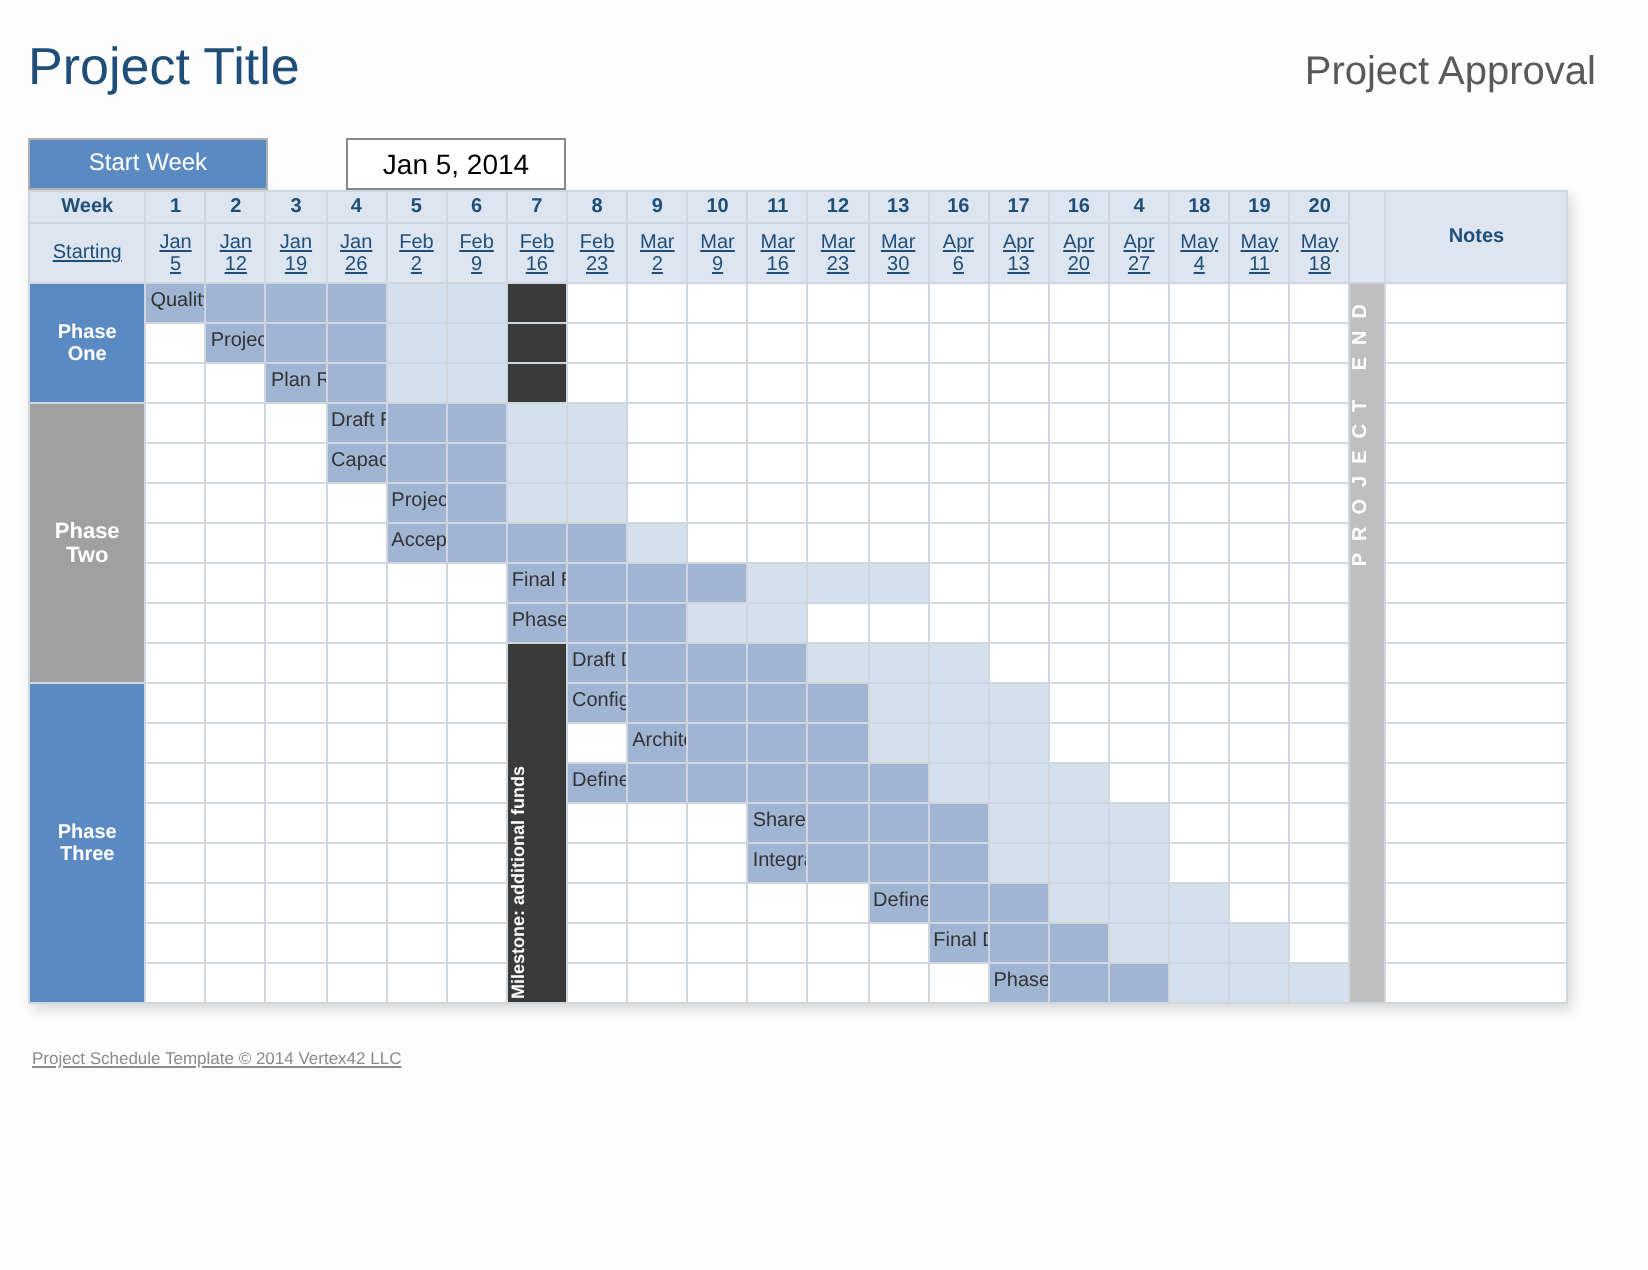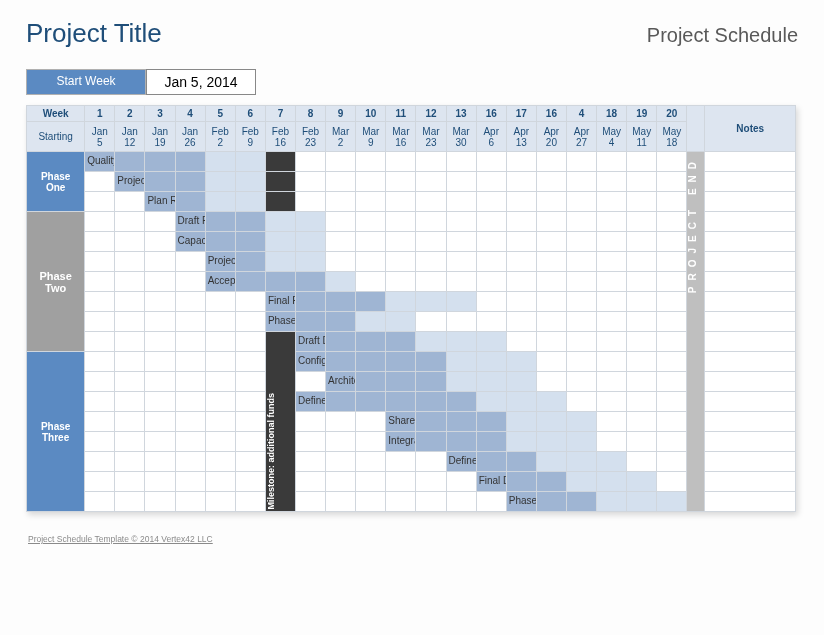--- a/index.html
+++ b/index.html
@@ -6,40 +6,41 @@
   body {
     margin: 0;
     padding: 0;
     font-family: Arial, sans-serif;
     background: #fdfdfd;
     width: 824px;
     height: 635px;
     overflow: hidden;
   }
   .sheet {
-    padding: 18px 26px 10px 26px;
+    padding: 18px 26px 10px 14px;
   }
   .title-row {
     display: flex;
     justify-content: space-between;
     align-items: baseline;
     margin-bottom: 20px;
   }
   .title {
     font-size: 26px;
     color: #1f4e79;
     font-weight: 400;
   }
   .subtitle {
     font-size: 20px;
     color: #595959;
   }
   .start-week-row {
     display: flex;
-    margin-bottom: 10px;
+    margin-bottom: 0;
+    gap: 39px;
   }
   .start-week-label {
     background: #5b8ac2;
     color: #fff;
     font-size: 12px;
     padding: 4px 10px;
     width: 120px;
     text-align: center;
     border: 1px solid #b0b0b0;
   }
@@ -71,21 +72,21 @@
   col.end { width: 18px; }
   col.notes { width: 90px; }
   thead th {
     background: #dde5f0;
     color: #1f4e79;
     font-weight: bold;
     font-size: 10px;
     border-color: #9fb2cc;
   }
   thead tr.r1 th { height: 16px; }
-  thead tr.r2 th { height: 30px; font-weight: normal; }
+  thead tr.r2 th { height: 30px; font-weight: normal; text-decoration: underline; }
   th.corner { color: #1f4e79; font-weight: bold; }
   td.phase {
     background: #5b8ac2;
     color: #fff;
     font-weight: bold;
     font-size: 11px;
     border-color: #5b8ac2;
   }
   td.phase-gray {
     background: #a0a0a0;
@@ -137,21 +138,21 @@
     padding: 0 2px;
     text-decoration: underline;
   }
 </style>
 </head>
 <body>
 
 <div class="sheet">
   <div class="title-row">
     <div class="title">Project Title</div>
-    <div class="subtitle">Project Schedule</div>
+    <div class="subtitle">Project Approval</div>
   </div>
 
   <div class="start-week-row">
     <div class="start-week-label">Start Week</div>
     <div class="start-week-value">Jan 5, 2014</div>
   </div>
 
   <table class="gantt">
     <colgroup>
       <col class="row-hdr">

